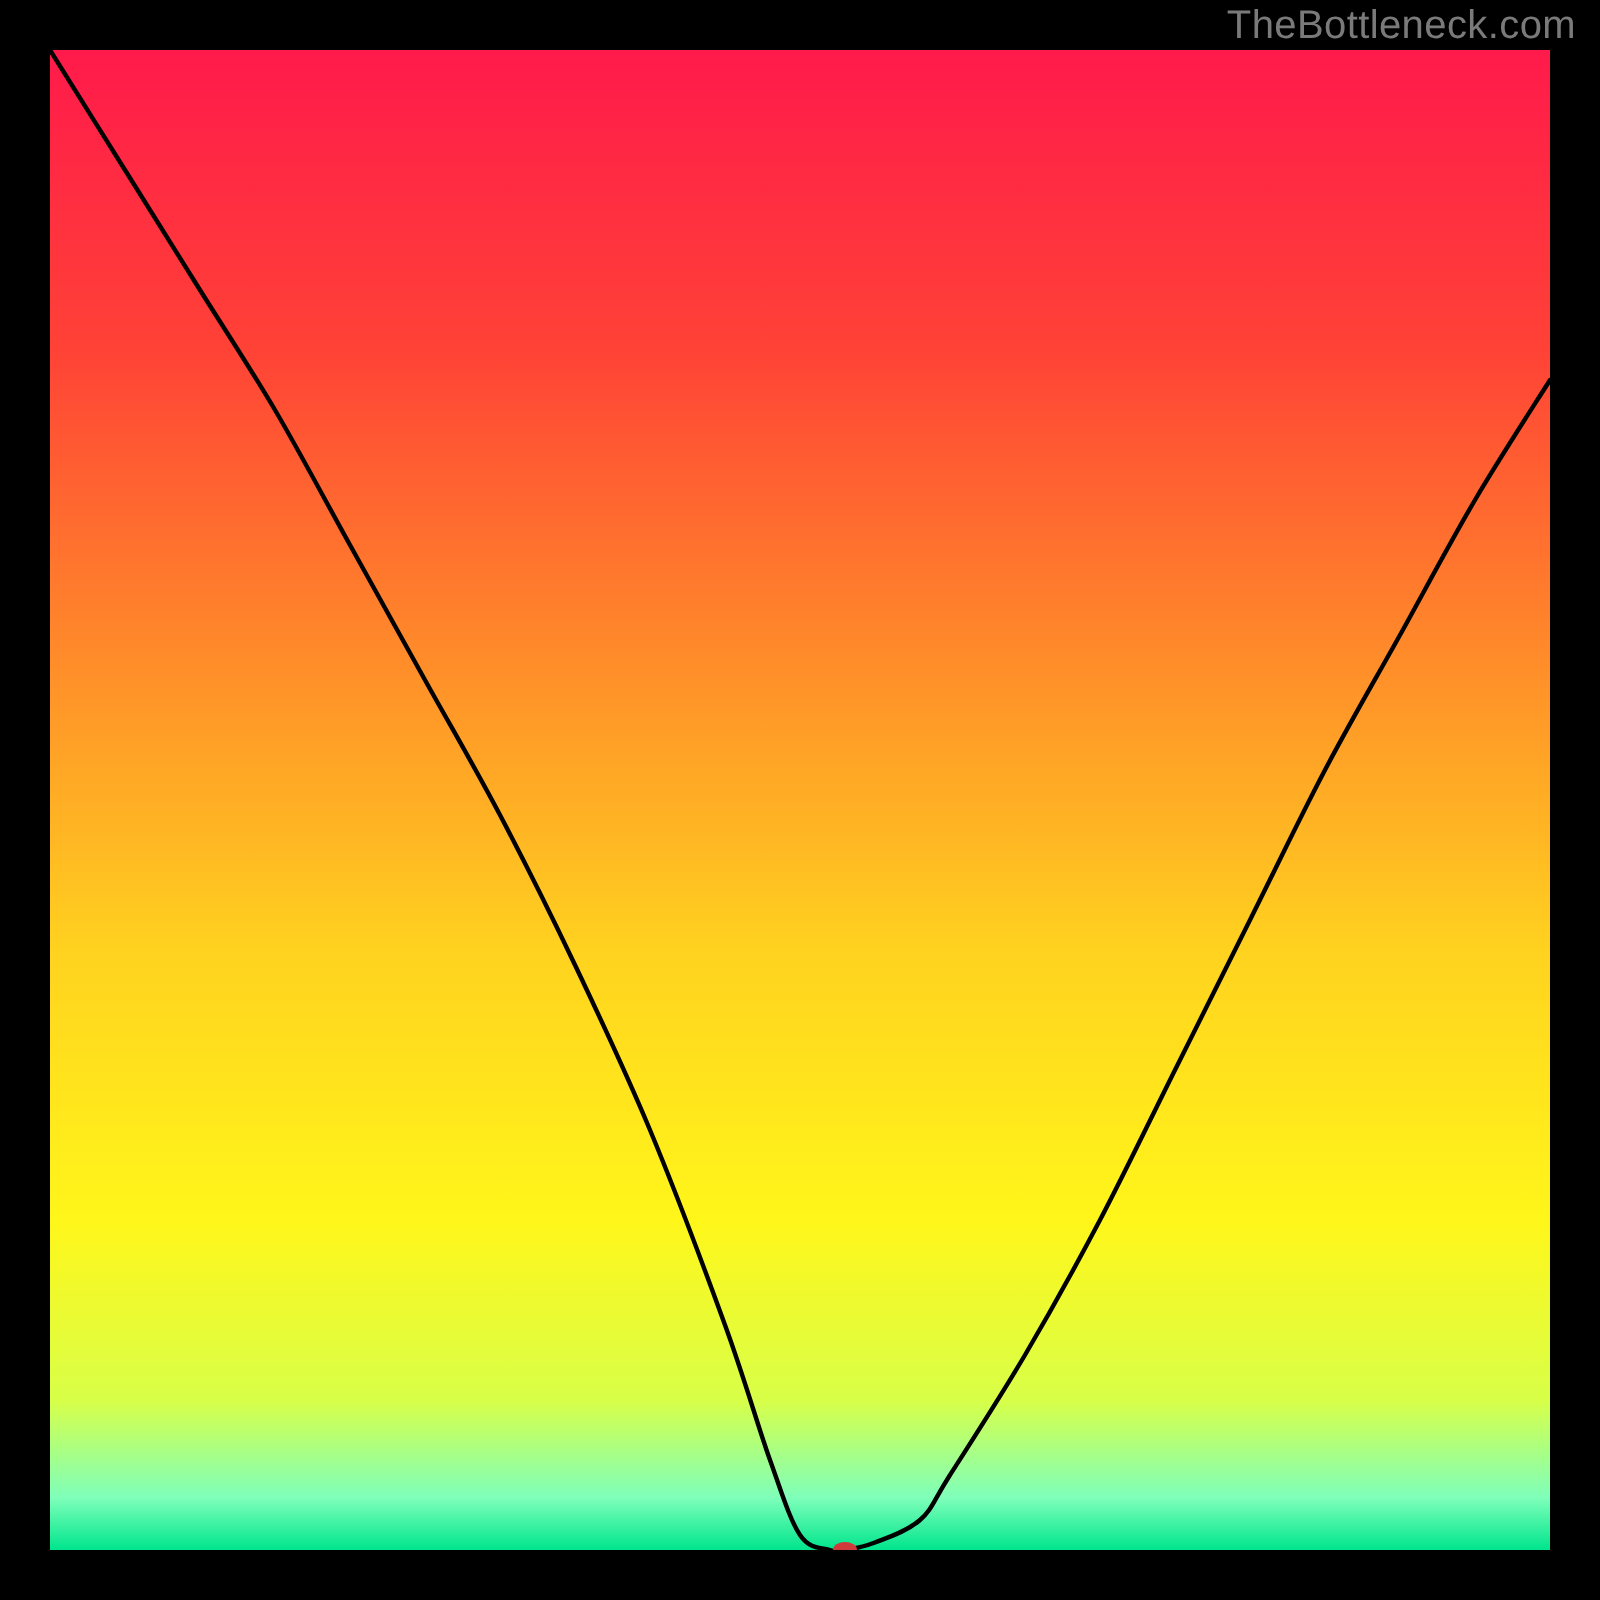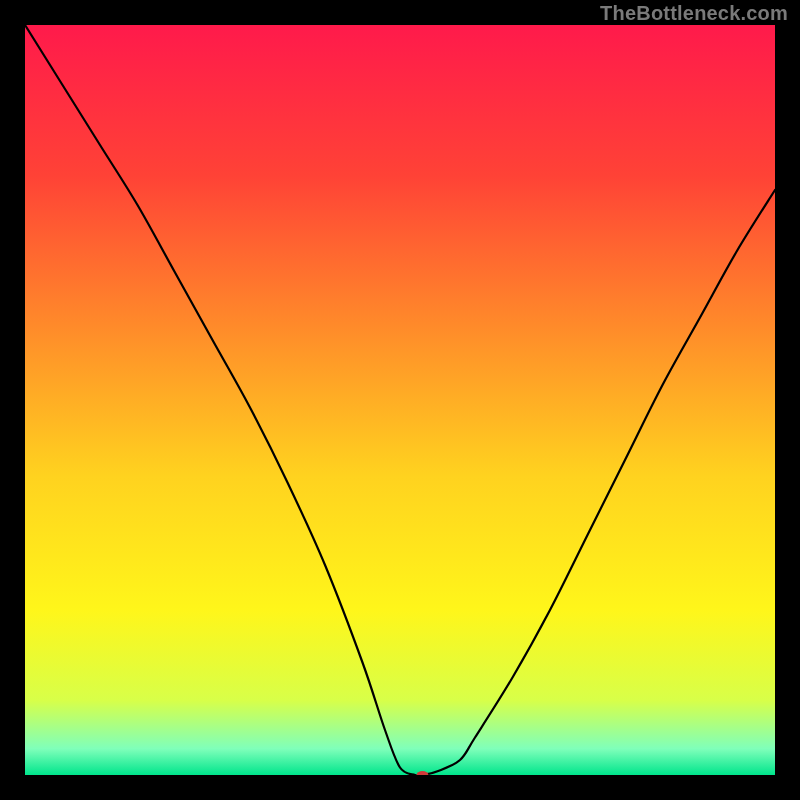--- a/index.html
+++ b/index.html
@@ -26,21 +26,21 @@
     width: 750px;
     height: 750px;
     background: #000;
   }
   .attribution {
     position: absolute;
     top: 2px;
     right: 12px;
     color: #7a7a7a;
     font-size: 20px;
-    font-weight: 700;
+    font-weight: 400;
     letter-spacing: 0.2px;
   }
 </style>
 </head>
 <body>
 
 <div class="frame">
   <div class="attribution">TheBottleneck.com</div>
 
   <div class="plot">

